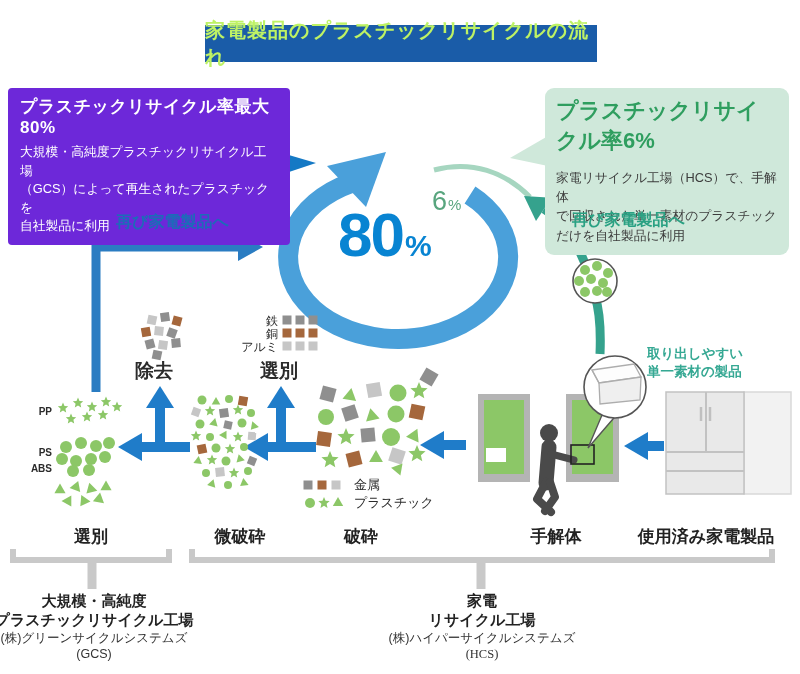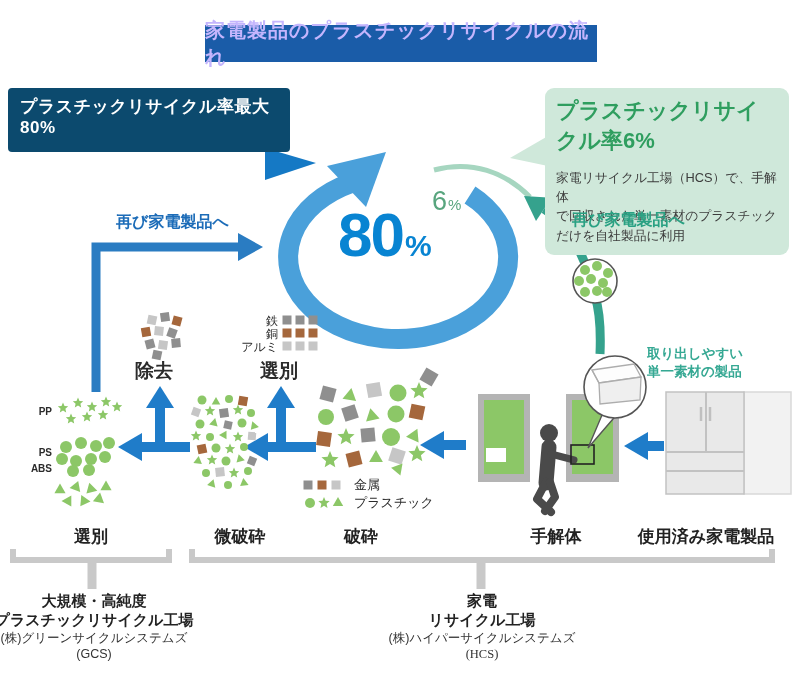--- a/index.html
+++ b/index.html
@@ -4,25 +4,25 @@
 <style>
   html,body{margin:0;padding:0;background:#fff;}
   body{font-family:"Liberation Sans","DejaVu Sans",sans-serif;}
   #stage{position:relative;width:800px;height:674px;background:#fff;overflow:hidden;}
   #stage svg{position:absolute;left:0;top:0;z-index:1;}
   .lbl{position:absolute;z-index:2;color:#2b2b2b;line-height:1.2;white-space:nowrap;}
   .ctr{transform:translateX(-50%);text-align:center;}
   .pre{white-space:pre-line;}
   
   .title-bar{position:absolute;z-index:2;left:205px;top:25px;width:392px;height:37px;
-    background:#1a5ca8;color:#c4b5fd;display:flex;align-items:center;justify-content:center;
+    background:#1a5ca8;color:#bef264;display:flex;align-items:center;justify-content:center;
     font-size:20px;font-weight:600;letter-spacing:1px;}
   
   .callout-left{position:absolute;z-index:2;left:8px;top:88px;width:258px;
-    background:#0c4a6e;color:#fff;border-radius:4px;padding:7px 12px 9px 12px;}
+    background:#6d28d9;color:#fff;border-radius:4px;padding:7px 12px 9px 12px;}
   .callout-left .head{font-size:17px;font-weight:700;margin-bottom:5px;letter-spacing:.5px;}
   .callout-left .body{font-size:12.8px;line-height:1.45;}
   .callout-right{position:absolute;z-index:2;left:545px;top:88px;width:222px;
     background:#cfe8da;border-radius:9px;padding:8px 11px 10px 11px;}
   .callout-right .head{font-size:22px;font-weight:700;color:#2f9e5f;margin-bottom:12px;}
   .callout-right .body{font-size:12.8px;line-height:1.5;color:#3c3c3c;}
   .rate-big{position:absolute;z-index:2;left:338px;top:204px;color:#0884d2;font-weight:700;
     line-height:1;display:flex;align-items:baseline;}
   .rate-big .num{font-size:62px;letter-spacing:-2px;}
   .rate-big .unit{font-size:30px;margin-left:2px;}
@@ -263,20 +263,23 @@
       <line x1="481" y1="560" x2="481" y2="589" stroke-width="9"></line>
     </g>
   </svg>
 
   <div class="title-bar">
     <span>家電製品のプラスチックリサイクルの流れ</span>
   </div>
 
   <div class="callout-left">
     <div class="head">プラスチックリサイクル率最大80%</div>
+    <div class="body pre">大規模・高純度プラスチックリサイクル工場
+（GCS）によって再生されたプラスチックを
+自社製品に利用</div>
   </div>
   <div class="callout-right">
     <div class="head">プラスチックリサイクル率6%</div>
     <div class="body pre">家電リサイクル工場（HCS）で、手解体
 で回収された単一素材のプラスチック
 だけを自社製品に利用</div>
   </div>
 
   <div class="rate-big">
     <span class="num">80</span>

